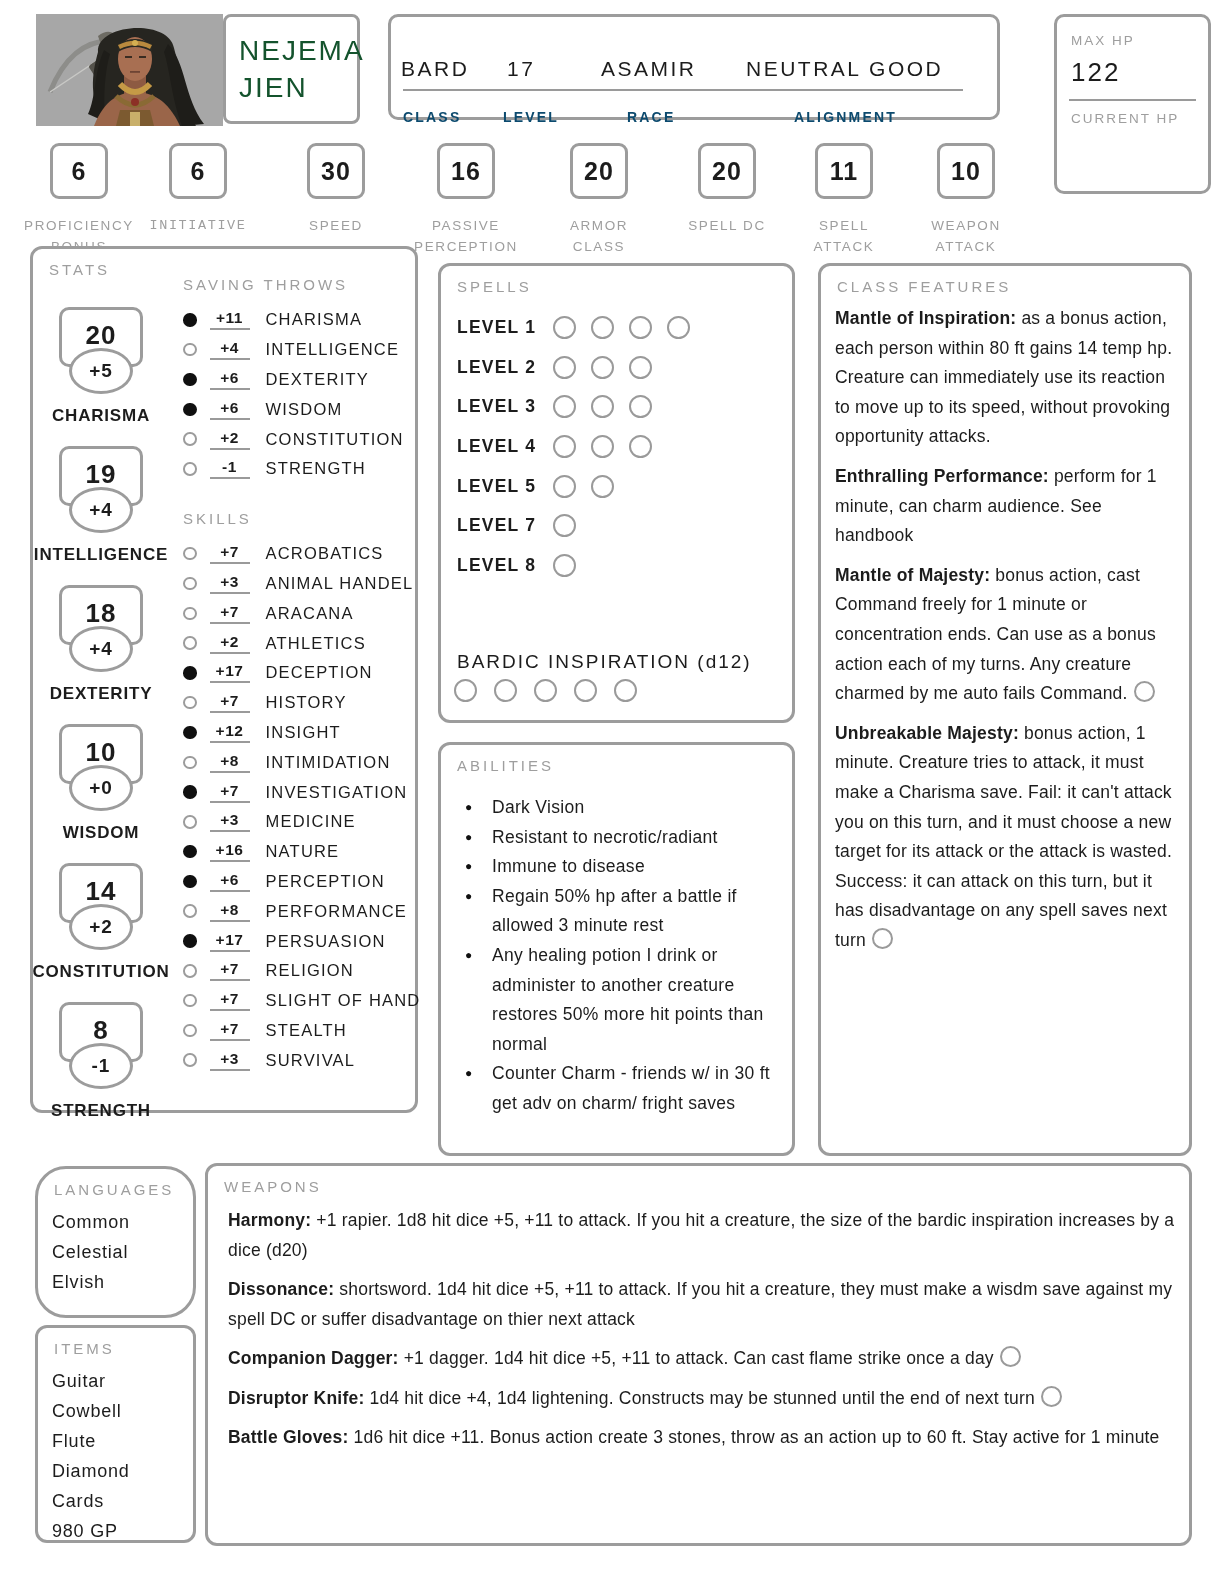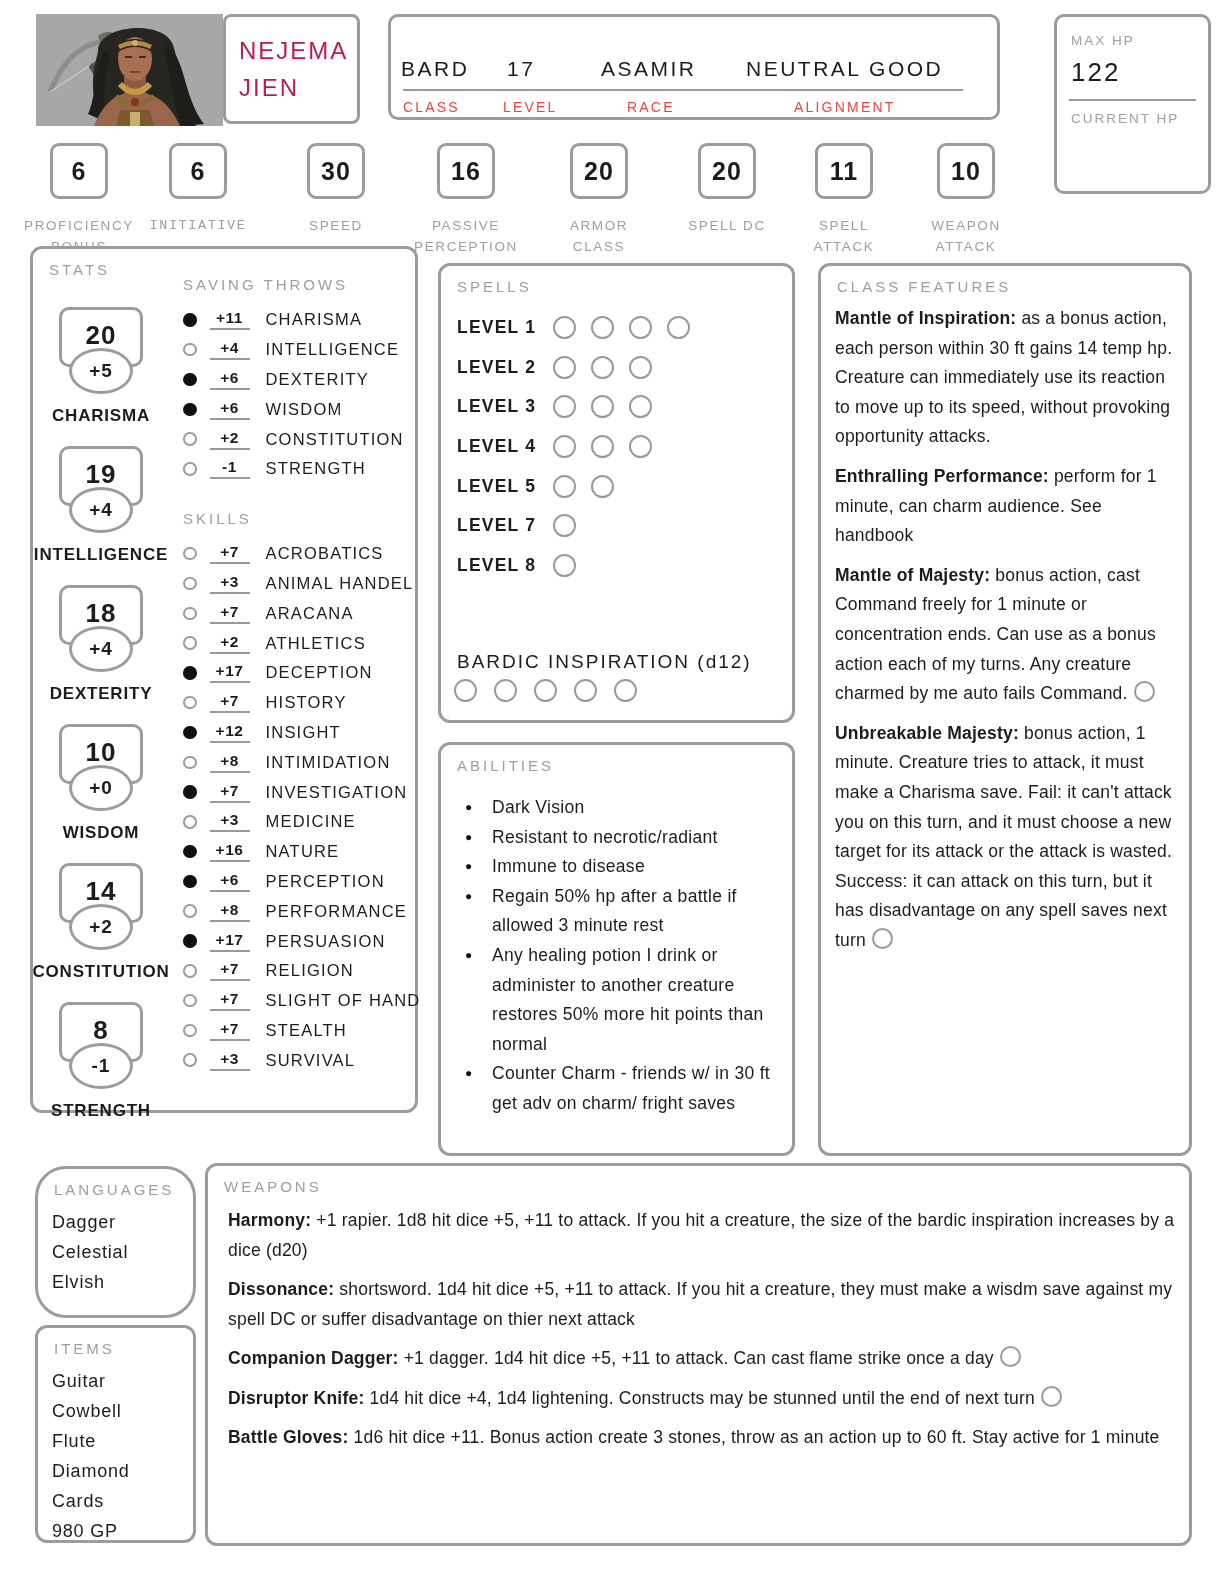--- a/index.html
+++ b/index.html
@@ -6,27 +6,27 @@
   body{width:1224px;height:1584px;font-family:"Liberation Sans", sans-serif;color:#1c1c1c;}
   .page{position:relative;width:1224px;height:1584px;background:#fff;overflow:hidden;}
 
   
   .panel{position:absolute;border:3px solid #9c9c9c;border-radius:12px;background:#fff;box-sizing:border-box;}
   .panel-title{position:absolute;left:16px;top:12px;color:#9e9e9e;font-size:15px;letter-spacing:3px;font-weight:400;}
 
   
   .portrait{position:absolute;left:36px;top:14px;width:187px;height:112px;overflow:hidden;}
   .name-box{position:absolute;left:223px;top:14px;width:137px;height:110px;border:3px solid #9c9c9c;border-radius:8px;background:#fff;box-sizing:border-box;display:flex;flex-direction:column;justify-content:center;padding-left:13px;}
-  .name-line{font-size:24px;letter-spacing:2px;line-height:37px;color:#be185d;}
+  .name-line{font-size:28px;letter-spacing:2px;line-height:37px;color:#14532d;}
 
   .class-box{position:absolute;left:388px;top:14px;width:612px;height:106px;border:3px solid #9c9c9c;border-radius:10px;background:#fff;box-sizing:border-box;}
   .class-underline{position:absolute;left:12px;top:72px;width:560px;height:2px;background:#9a9a9a;}
   .cfield{position:absolute;top:40px;font-size:21px;letter-spacing:2.5px;color:#1c1c1c;}
   .cfield.f1{left:10px;} .cfield.f2{left:116px;} .cfield.f3{left:210px;} .cfield.f4{left:355px;}
-  .clabel{position:absolute;top:82px;font-size:14px;letter-spacing:2.2px;color:#ef4444;}
+  .clabel{position:absolute;top:92px;font-size:14px;letter-spacing:2.2px;color:#0c4a6e;font-weight:bold;}
   .clabel.l1{left:12px;} .clabel.l2{left:112px;} .clabel.l3{left:236px;} .clabel.l4{left:403px;}
 
   .hp-box{position:absolute;left:1054px;top:14px;width:157px;height:180px;border:3px solid #9c9c9c;border-radius:10px;background:#fff;box-sizing:border-box;}
   .hp-label{position:absolute;left:14px;color:#9e9e9e;font-size:13.5px;letter-spacing:2px;}
   .hp-label.max{top:16px;} .hp-label.cur{top:94px;}
   .hp-value{position:absolute;left:14px;top:40px;font-size:26px;letter-spacing:2px;color:#1c1c1c;}
   .hp-divider{position:absolute;left:12px;top:82px;width:127px;height:2px;background:#9a9a9a;}
   .hp-current-area{position:absolute;left:10px;top:112px;width:135px;height:118px;}
 
   
@@ -510,34 +510,34 @@
 
   <li class="bullet-item">Any healing potion I drink or administer to another creature restores 50% more hit points than normal</li>
 
   <li class="bullet-item">Counter Charm - friends w/ in 30 ft get adv on charm/ fright saves</li>
 </ul>
   </div>
 
   <div class="panel features-panel">
     <div class="panel-title">CLASS FEATURES</div>
     <div class="features-body">
-  <p class="feature"><span class="bname">Mantle of Inspiration</span> <span>as a bonus action, each person within 30 ft gains 14 temp hp. Creature can immediately use its reaction to move up to its speed, without provoking opportunity attacks.</span></p>
+  <p class="feature"><span class="bname">Mantle of Inspiration</span> <span>as a bonus action, each person within 80 ft gains 14 temp hp. Creature can immediately use its reaction to move up to its speed, without provoking opportunity attacks.</span></p>
 
   <p class="feature"><span class="bname">Enthralling Performance</span> <span>perform for 1 minute, can charm audience. See handbook</span></p>
 
   <p class="feature"><span class="bname">Mantle of Majesty</span> <span>bonus action, cast Command freely for 1 minute or concentration ends. Can use as a bonus action each of my turns. Any creature charmed by me auto fails Command.</span><span class="inline-circle"></span></p>
 
   <p class="feature"><span class="bname">Unbreakable Majesty</span> <span>bonus action, 1 minute. Creature tries to attack, it must make a Charisma save. Fail: it can't attack you on this turn, and it must choose a new target for its attack or the attack is wasted. Success: it can attack on this turn, but it has disadvantage on any spell saves next turn</span><span class="inline-circle"></span></p>
 </div>
   </div>
 
   <div class="panel lang-panel">
     <div class="panel-title">LANGUAGES</div>
     <ul class="plain-list">
-  <li>Dagger</li>
+  <li>Common</li>
 
   <li>Celestial</li>
 
   <li>Elvish</li>
 </ul>
   </div>
 
   <div class="panel items-panel">
     <div class="panel-title">ITEMS</div>
     <ul class="plain-list">

